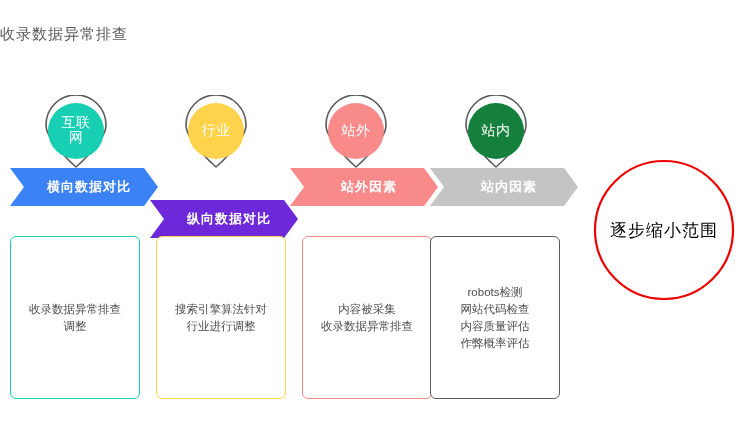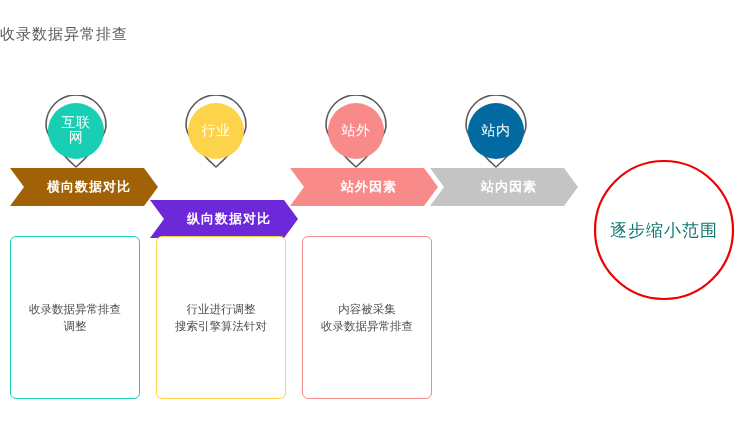--- a/index.html
+++ b/index.html
@@ -145,21 +145,21 @@
   .annotation-label {
     position: absolute;
     left: 0;
     top: 0;
     width: 142px;
     height: 142px;
     display: flex;
     align-items: center;
     justify-content: center;
     font-size: 17px;
-    color: #0f766e;
+    color: #000000;
     letter-spacing: 1px;
     font-family: Liberation Mono, monospace;
   }
 </style>
 </head>
 <body>
 
 <div id="canvas">
 
   <div class="title">收录数据异常排查</div>
@@ -197,32 +197,32 @@
         <div>
           <span>站外</span>
         </div>
       </div>
     </div>
 
     <div class="pin" style="left:448px;">
       <svg class="pin-outline" width="76" height="74" viewBox="0 0 76 74">
         <path d="M38 72 C38 72 8 46 8 30 A30 30 0 1 1 68 30 C68 46 38 72 38 72 Z" fill="none" stroke="#5A5A5A" stroke-width="1.6" stroke-linejoin="round"></path>
       </svg>
-      <div class="pin-disc" style="background:#0369a1;">
+      <div class="pin-disc" style="background:#15803d;">
         <div>
           <span>站内</span>
         </div>
       </div>
     </div>
 
   </div>
 
   <div class="arrows">
 
-    <div class="arrow" style="left:0px; width:148px; background:#a16207;">
+    <div class="arrow" style="left:0px; width:148px; background:#3b82f6;">
       <span class="arrow-label">横向数据对比</span>
     </div>
 
     <div class="arrow" style="left:140px; width:148px; background:#6d28d9;margin-top:32px;">
       <span class="arrow-label">纵向数据对比</span>
     </div>
 
     <div class="arrow" style="left:280px; width:148px; background:#F98A8A;">
       <span class="arrow-label">站外因素</span>
     </div>
@@ -237,32 +237,40 @@
 
     <div class="card" style="left:0px; width:130px; border-color:#18CFB4;">
       <div class="card-text">
         <span>收录数据异常排查</span>
         <span>调整</span>
       </div>
     </div>
 
     <div class="card" style="left:146px; width:130px; border-color:#FCD34B;">
       <div class="card-text">
+        <span>搜索引擎算法针对</span>
         <span>行业进行调整</span>
-        <span>搜索引擎算法针对</span>
       </div>
     </div>
 
     <div class="card" style="left:292px; width:130px; border-color:#F98A8A;">
       <div class="card-text">
         <span>内容被采集</span>
         <span>收录数据异常排查</span>
       </div>
     </div>
 
+    <div class="card" style="left:420px; width:130px; border-color:#5A5A5A;">
+      <div class="card-text">
+        <span>robots检测</span>
+        <span>网站代码检查</span>
+        <span>内容质量评估</span>
+        <span>作弊概率评估</span>
+      </div>
+    </div>
 
   </div>
 
   <div class="annotation">
     <svg width="142" height="142" viewBox="0 0 142 142">
       <circle cx="71" cy="71" r="69" fill="none" stroke="#EE0000" stroke-width="2.2"></circle>
     </svg>
     <div class="annotation-label">逐步缩小范围</div>
   </div>
 

